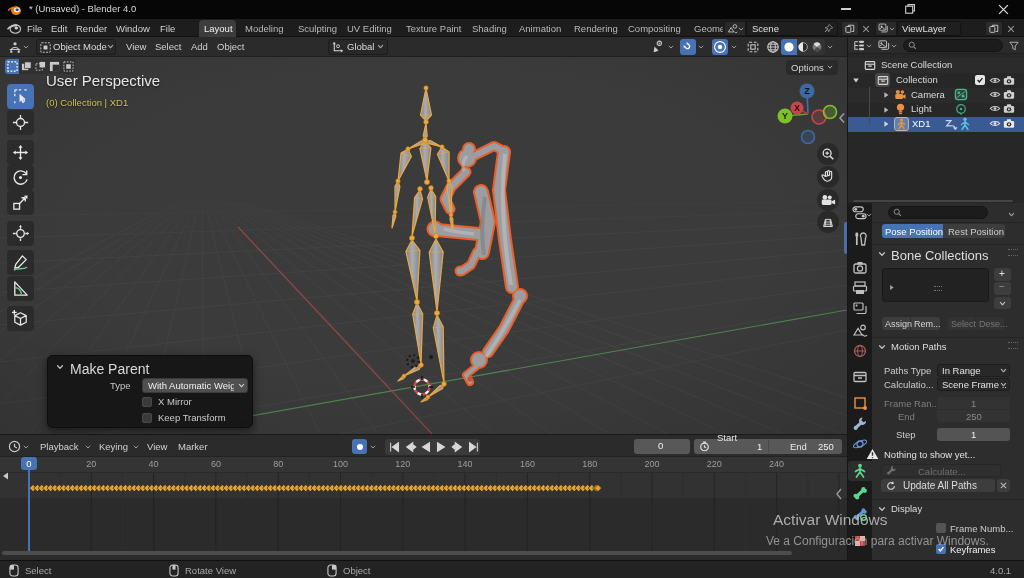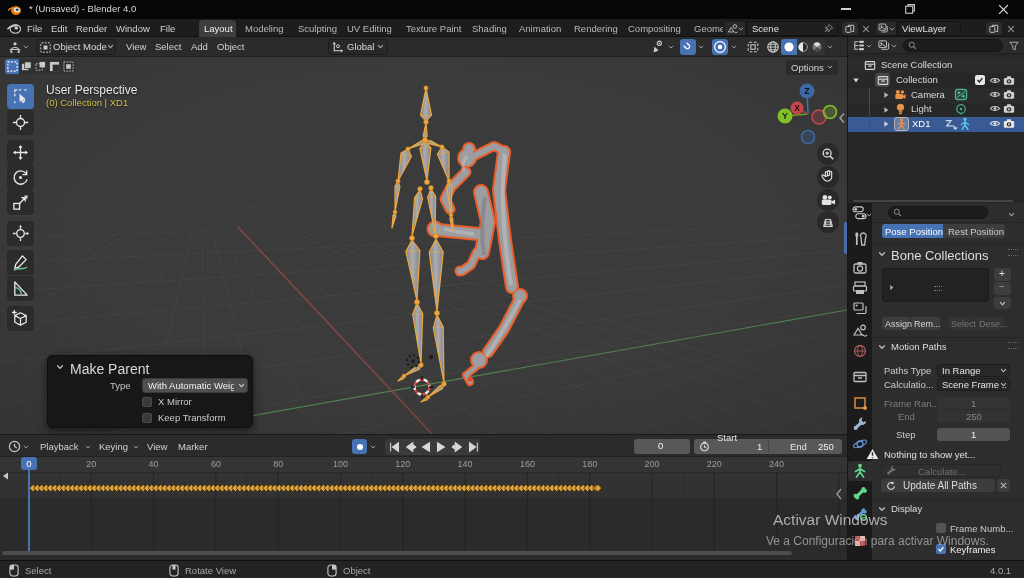--- a/index.html
+++ b/index.html
@@ -400,21 +400,21 @@
 <div class="abs" style="left:7px;top:276px;width:27px;height:25px;background:rgba(42,42,42,0.92);border-radius:4px;"></div>
 <svg class="abs" style="left:11px;top:279px" width="19" height="19" viewBox="0 0 20 20">
       <path d="M4 3 V17 H17 Z" fill="none" stroke="#e8e8e8" stroke-width="1.4" stroke-linejoin="round"></path>
       <path d="M4 9 A 8 8 0 0 1 11 16" fill="none" stroke="#69c793" stroke-width="1.5"></path>
     </svg>
 <div class="abs" style="left:7px;top:306px;width:27px;height:25px;background:rgba(42,42,42,0.92);border-radius:4px;"></div>
 <svg class="abs" style="left:11px;top:309px" width="19" height="19" viewBox="0 0 20 20">
       <path d="M4 7 L10 4 L16 7 L16 14 L10 17 L4 14 Z M4 7 L10 10 L16 7 M10 10 V17" fill="none" stroke="#e8e8e8" stroke-width="1.3" stroke-linejoin="round"></path>
       <path d="M3.5 1 v5 M1 3.5 h5" stroke="#e8e8e8" stroke-width="1.4"></path>
     </svg>
-<div class="abs txt" style="left:46px;top:83px;font-size:12px;color:#e7e7e7;text-shadow:0 1px 2px rgba(0,0,0,0.6)">User Perspective</div>
+<div class="abs txt" style="left:46px;top:72px;font-size:15px;color:#e7e7e7;text-shadow:0 1px 2px rgba(0,0,0,0.6)">User Perspective</div>
 <div class="abs txt" style="left:46px;top:97px;font-size:9.5px;color:#d0c04a;text-shadow:0 1px 2px rgba(0,0,0,0.6)">(0) Collection | XD1</div>
 <div class="abs" style="left:786px;top:60px;width:52px;height:15px;background:rgba(40,40,40,0.85);border-radius:3px;"></div>
 <div class="abs txt" style="left:791px;top:62px;font-size:9.5px;color:#d6d6d6">Options</div>
 <svg class="abs" style="left:827px;top:64px" width="6" height="6" viewBox="0 0 10 10">
       <path d="M2 3.5 L5 6.8 L8 3.5" fill="none" stroke="#b0b0b0" stroke-width="1.6" stroke-linecap="round" stroke-linejoin="round"></path>
     </svg>
 <svg class="abs" style="left:770px;top:76px" width="76" height="76" viewBox="0 0 76 76">
 <g stroke-width="1.6">
 <line x1="38" y1="38" x2="37" y2="15" stroke="#3f6fb2"></line>
 <line x1="38" y1="38" x2="15" y2="40" stroke="#6ba11e"></line>

